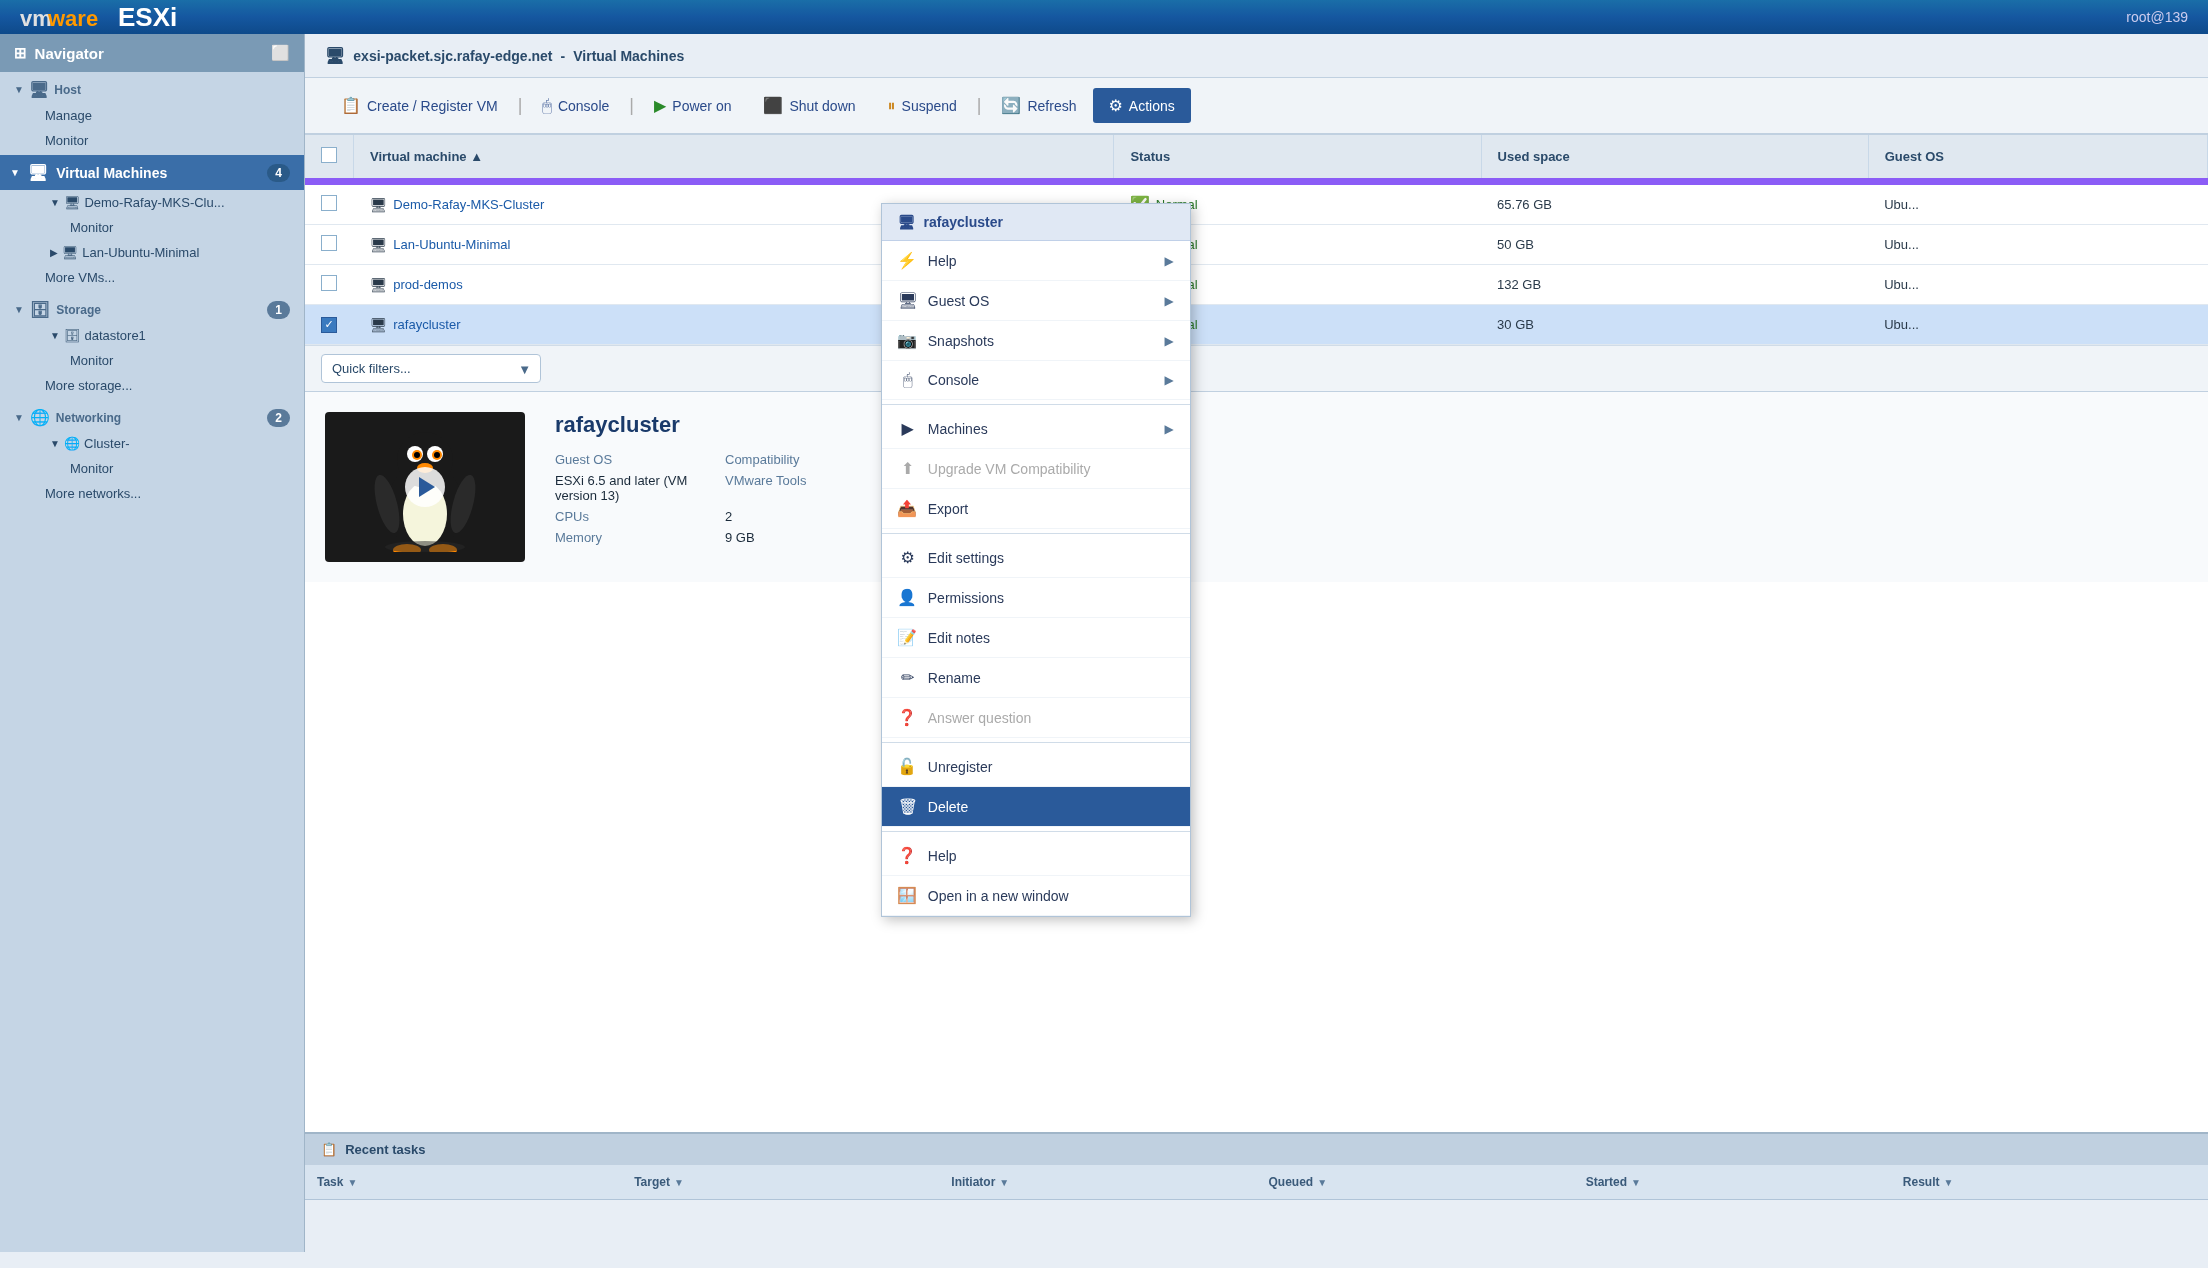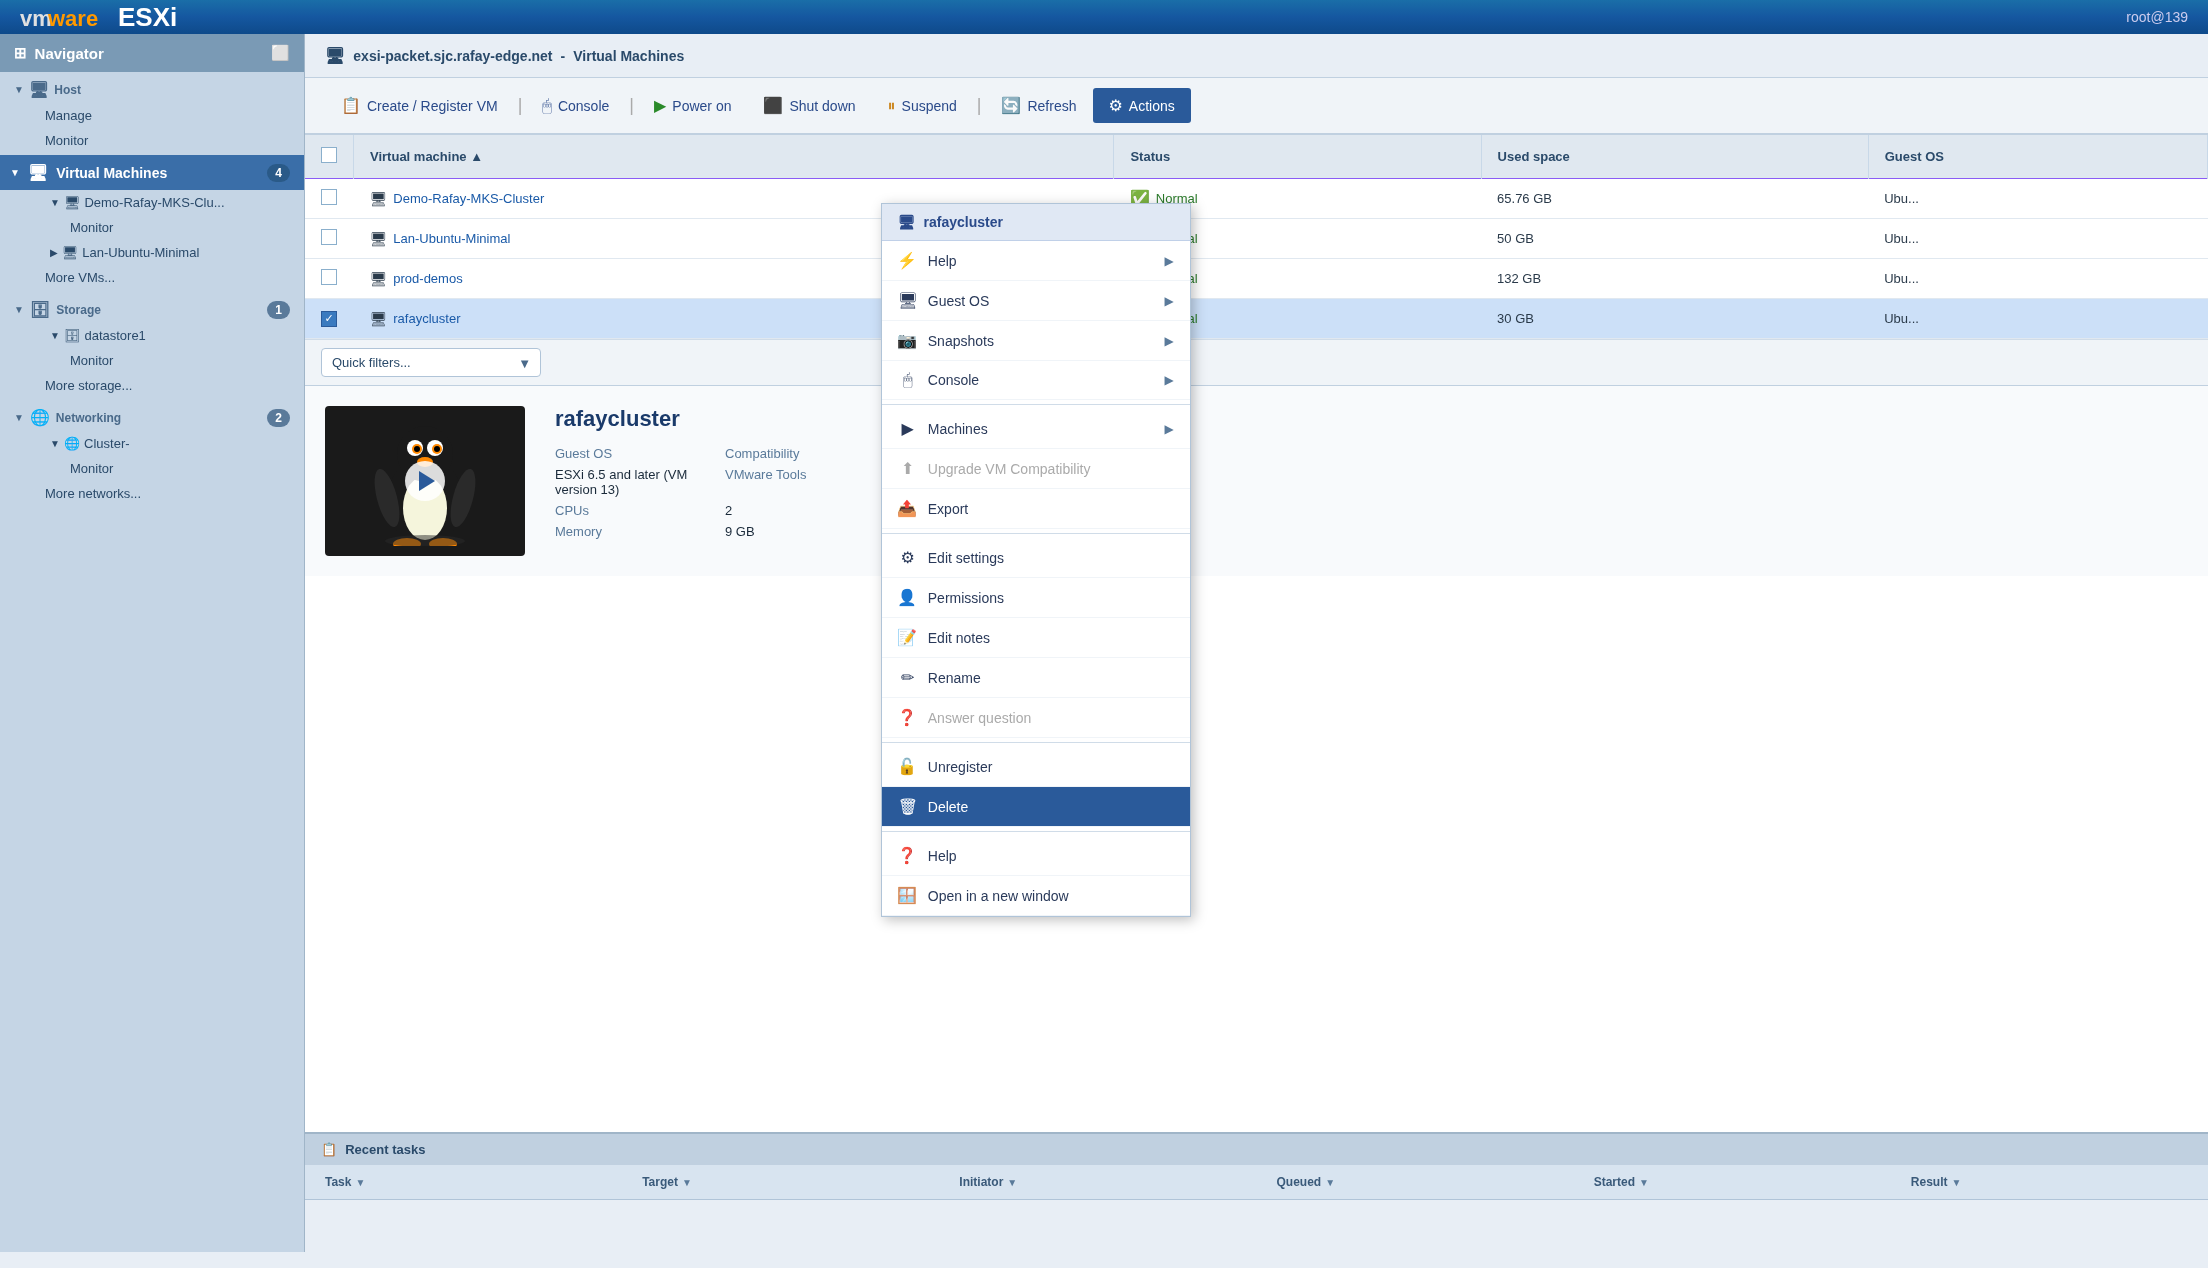--- a/index.html
+++ b/index.html
@@ -150,21 +150,21 @@
       flex: 1;
       overflow-y: auto;
       background: white;
     }
     table {
       width: 100%;
       border-collapse: collapse;
     }
     thead tr {
       background: #e0e8f0;
-      border-bottom: 1px solid #8b5cf6;
+      border-bottom: 7px solid #8b5cf6;
     }
     thead th {
       padding: 12px 16px;
       text-align: left;
       font-size: 13px;
       font-weight: 600;
       color: #2a4a6a;
       border-right: 1px solid #c8d8e8;
     }
     .th-check { width: 40px; }
@@ -282,21 +282,21 @@
       align-items: center;
       gap: 8px;
     }
     .tasks-table-header {
       display: flex;
       background: #d8e4f0;
       border-bottom: 1px solid #b0c4d8;
       padding: 6px 0;
     }
     .tasks-col {
-      padding: 4px 20px;
+      padding: 4px 12px;
       font-size: 12px;
       font-weight: 600;
       color: #3a5a7a;
       display: flex;
       align-items: center;
       gap: 4px;
     }
     .sort-arrow { font-size: 10px; color: #5a7a9a; }
     .dropdown-menu {
       position: absolute;

